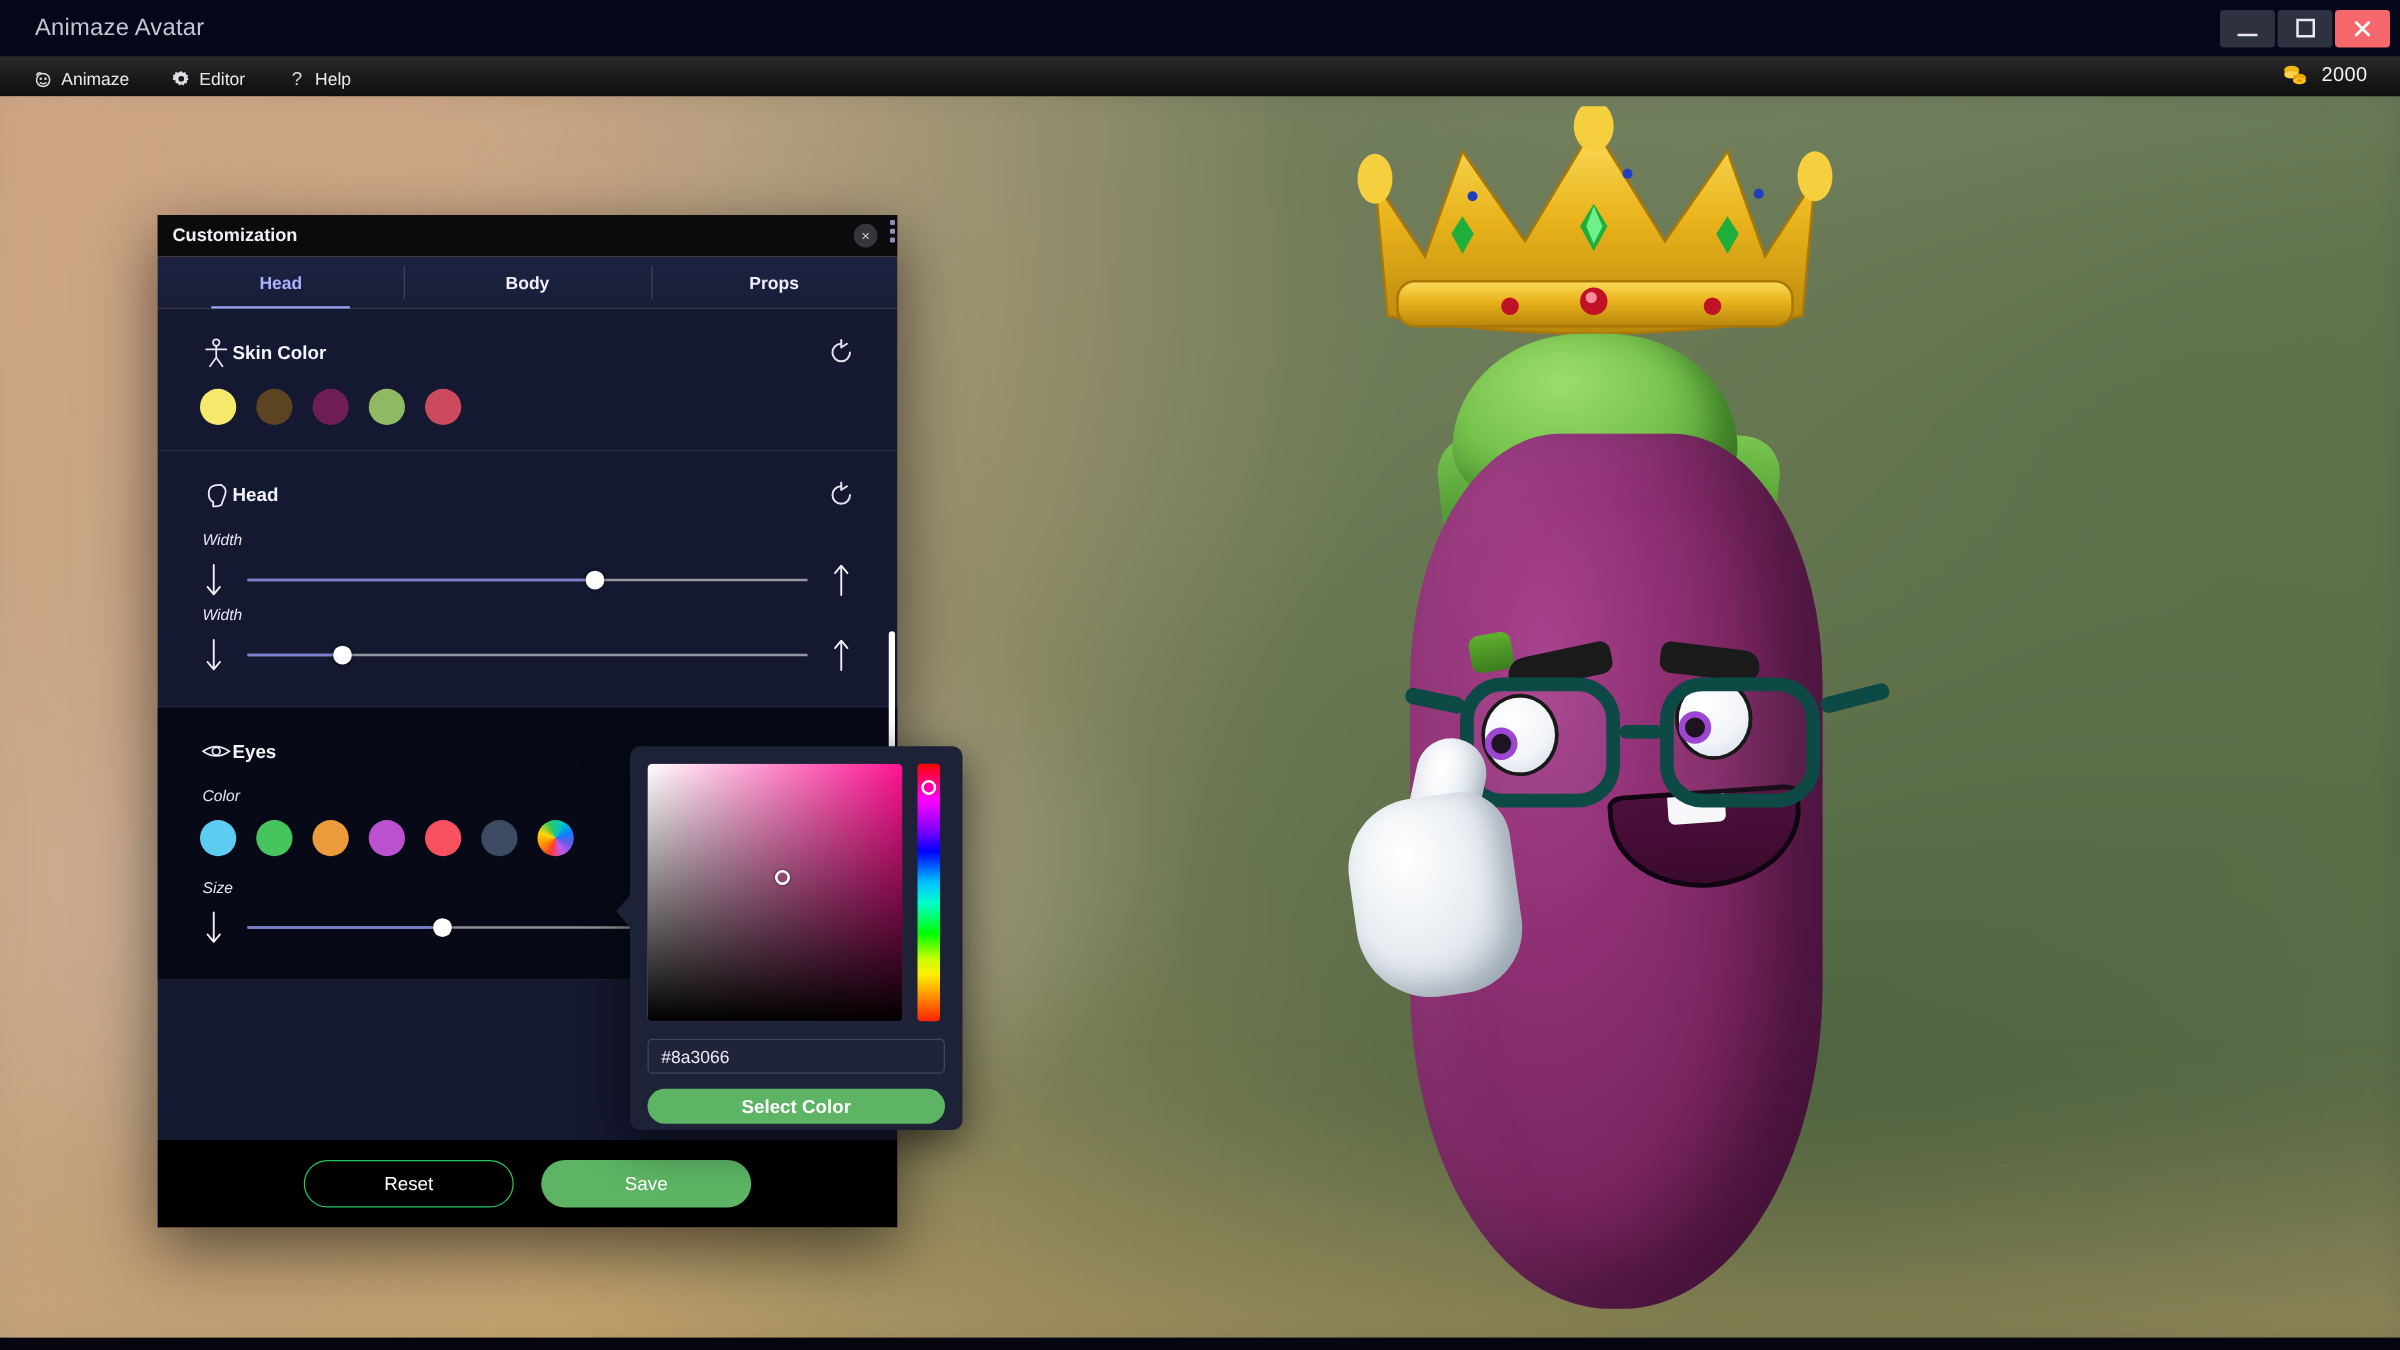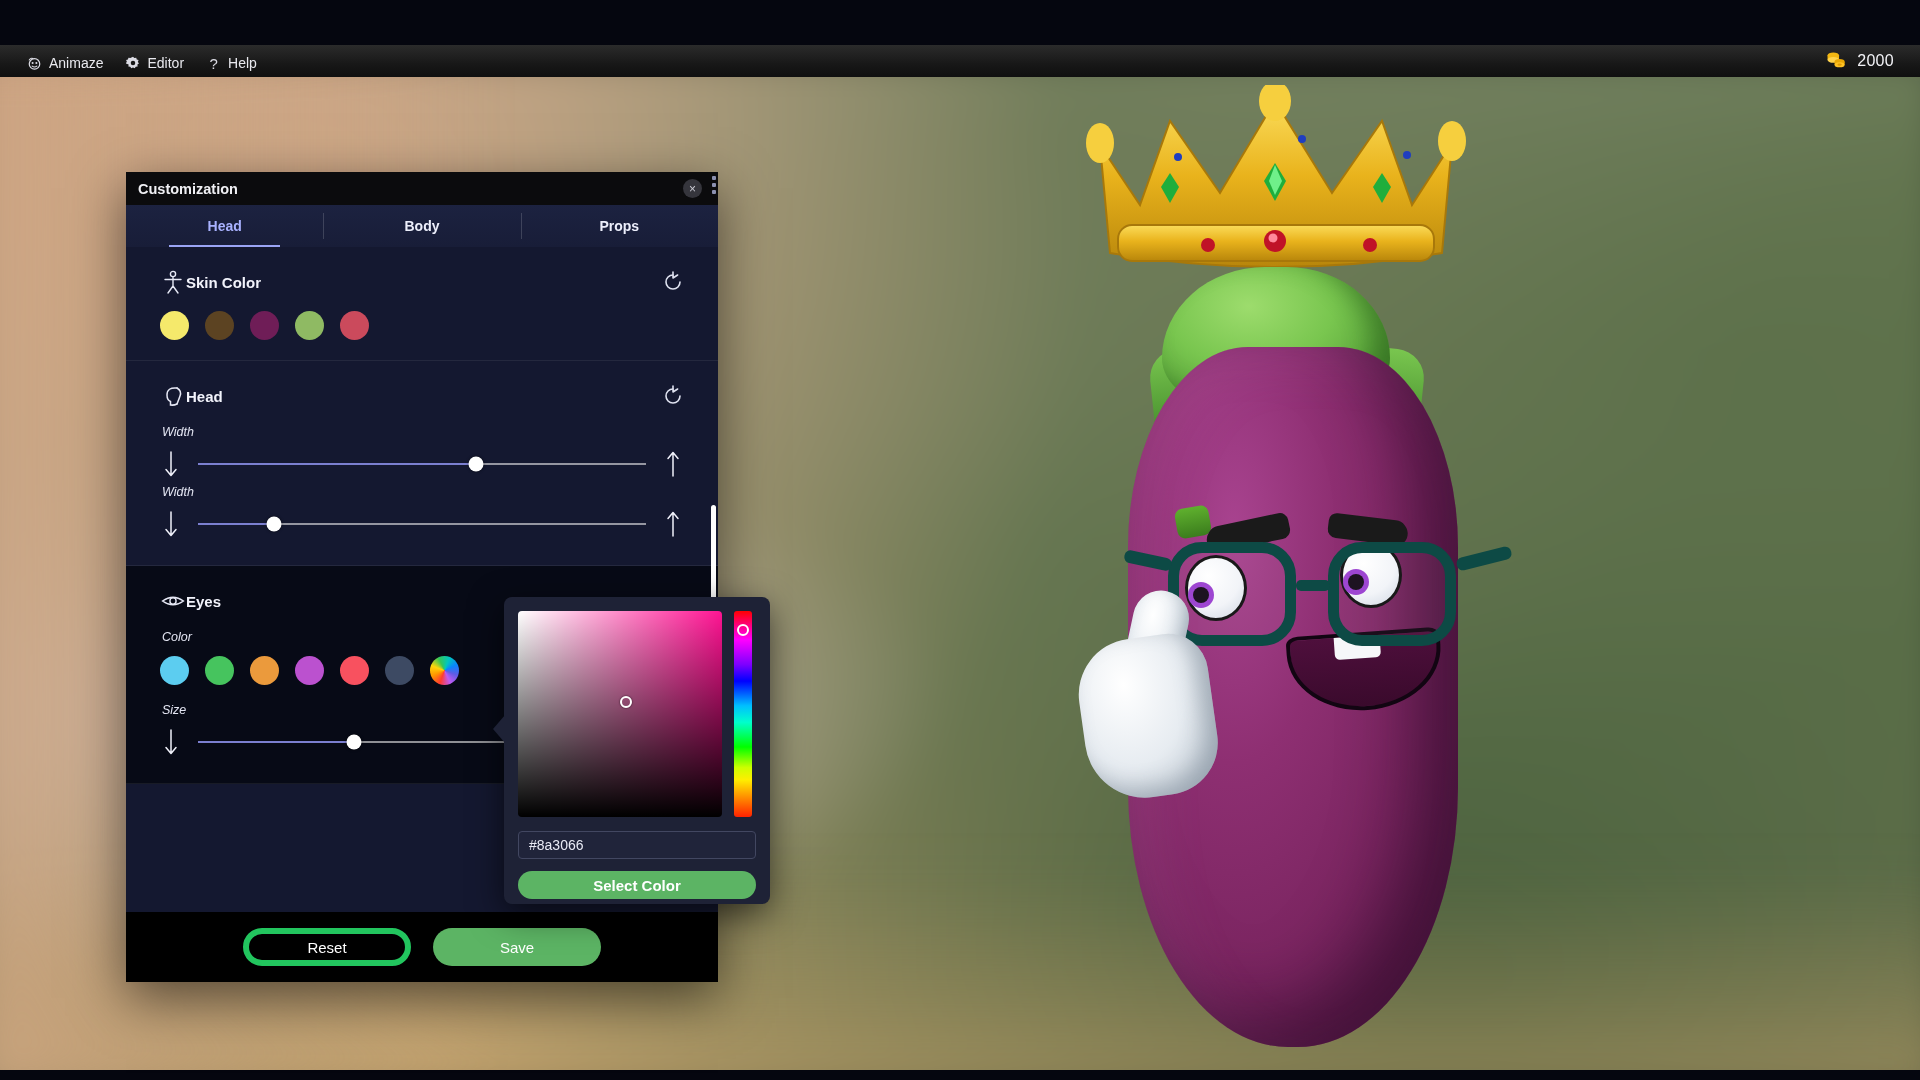--- a/index.html
+++ b/index.html
@@ -45,21 +45,21 @@
   .wc-max { background: #2e3140; }
   .wc-max i { display:block; width:15px; height:15px; border:2px solid #e8e8ee; }
   .wc-close { background: #f4676b; }
   .wc-close svg { display:block; }
 
   
   .menubar {
     position: absolute; left: 0; top: 45px;
     width: 1920px; height: 36px;
     background: linear-gradient(180deg,#2b2b2b 0%, #171717 55%, #0d0d0d 100%);
-    display: flex; align-items: center;
+    display: flex; align-items: center; gap: 12px;
   }
   .menu-item {
     display: flex; align-items: center; gap: 7px;
     padding: 0 11px; height: 32px;
     color: #e9e9ee; font-size: 14px;
   }
   .menu-item:first-child { margin-left: 16px; }
   .menu-ico { width: 15px; height: 15px; display:flex; align-items:center; justify-content:center; color:#dcdce4; }
   .menu-ico svg { display:block; }
   .coins {
@@ -267,21 +267,21 @@
 
   .panel-footer {
     height: 70px; flex: none; background:#000000;
     display:flex; align-items:center; justify-content:center; gap: 22px;
   }
   .btn {
     width: 168px; height: 38px; border-radius: 19px;
     display:flex; align-items:center; justify-content:center;
     font-size: 15px; color:#ffffff;
   }
-  .btn-reset { border: 6px solid #22c55e; background: transparent; }
+  .btn-reset { border: 1px solid #22c55e; background: transparent; }
   .btn-save { background: #5cb464; }
 
   .panel-scrollbar {
     position:absolute; right: 2px; top: 258px;
     width: 5px; height: 160px; background:#ffffff; border-radius: 3px;
   }
 
   
   .picker {
     position: absolute; left: 504px; top: 597px;
@@ -328,20 +328,36 @@
     margin-top: 12px; width: 100%; height: 28px; border-radius: 14px;
     background:#5cb464; color:#fff; font-size: 15px; font-weight:bold;
     display:flex; align-items:center; justify-content:center;
   }
 </style>
 </head>
 <body>
 
 <div class="app">
 
+  <div class="titlebar">
+    <div class="titlebar-title">Animaze Avatar</div>
+    <div class="window-controls">
+      <div class="wc-btn wc-min">
+          <i></i>
+        </div>
+      <div class="wc-btn wc-max">
+          <i></i>
+        </div>
+      <div class="wc-btn wc-close">
+        <svg width="16" height="16" viewBox="0 0 16 16">
+            <path d="M3 3 L13 13 M13 3 L3 13" stroke="#fff" stroke-width="2.2" stroke-linecap="round"></path>
+          </svg>
+      </div>
+    </div>
+  </div>
 
   <div class="menubar">
 
     <div class="menu-item">
       <span class="menu-ico">
         <svg width="15" height="15" viewBox="0 0 16 16">
           <circle cx="8" cy="8.5" r="5.6" fill="none" stroke="#dcdce4" stroke-width="1.3"></circle>
           <circle cx="6" cy="7.5" r="1.1" fill="#dcdce4"></circle>
           <circle cx="10" cy="7.5" r="1.1" fill="#dcdce4"></circle>
           <path d="M5.5 10.8 Q8 12.6 10.5 10.8" fill="none" stroke="#dcdce4" stroke-width="1.2" stroke-linecap="round"></path>

